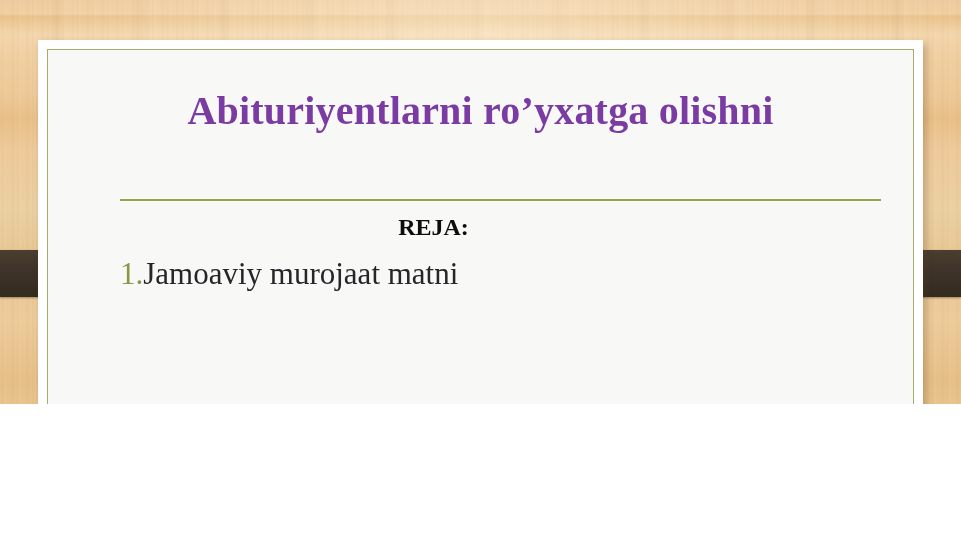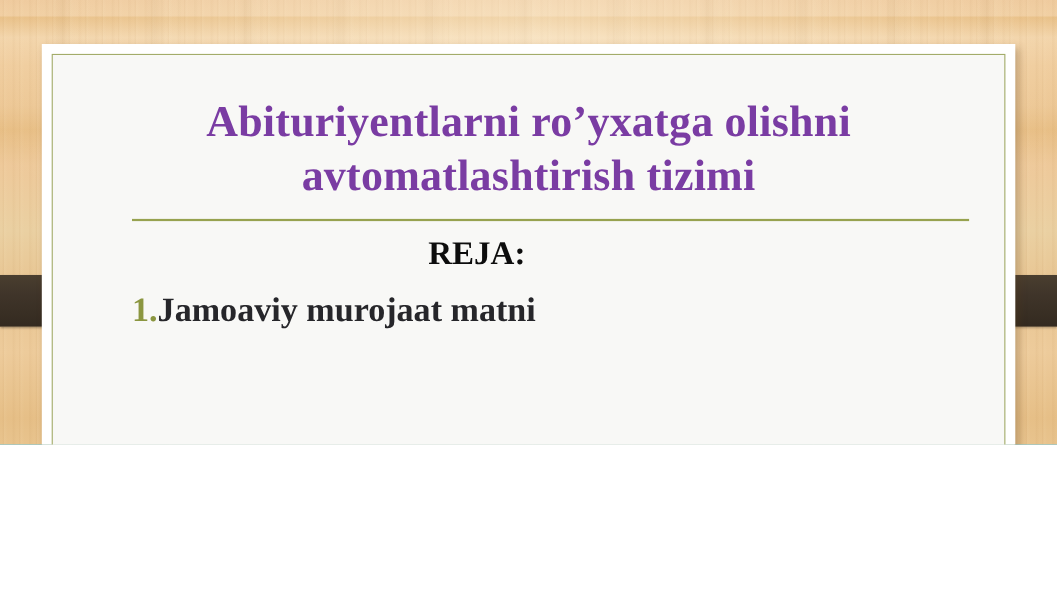--- a/index.html
+++ b/index.html
@@ -148,38 +148,37 @@
     position: absolute;
     left: 72px;
     right: 36px;
     top: 162px;
   }
   #reja {
     margin: 0 0 4px 0;
     text-align: center;
     font-family: "Liberation Serif", "DejaVu Serif", serif;
     font-weight: bold;
-    font-size: 30px;
+    font-size: 24px;
     line-height: 1.25;
     color: #0d0d0d;
     padding-right: 130px;
   }
   ol#plan-list {
     list-style: none;
     margin: 0;
     padding: 0;
   }
   ol#plan-list li {
     display: block;
     font-family: "Liberation Serif", "DejaVu Serif", serif;
     font-size: 31px;
     line-height: 1.78;
     color: #26262a;
     white-space: nowrap;
-    font-weight: bold;
   }
   ol#plan-list li .num {
     color: #8b9640;
     font-size: 31px;
   }
   ol#plan-list li .txt {
     color: #26262a;
   }
 </style>
 </head>
@@ -192,21 +191,21 @@
   <div class="wood-planks"></div>
   <div class="wood-light"></div>
 
   <div class="side-bar left"></div>
   <div class="side-bar right"></div>
 
   <div id="card">
     <div id="card-inner">
 
       <div id="title-block">
-        <h1 id="title"><span>Abituriyentlarni ro’yxatga olishni</span><br><span>avtomatlashtirish tizimi</span></h1>
+        <h1 id="title"><span>Abituriyentlarni ro’yxatga olishni</span><br></h1>
       </div>
 
       <div id="title-rule"></div>
 
       <div id="body-block">
 
         <div id="reja">REJA:</div>
 
         <ol id="plan-list">
           <li><span class="num">1.</span><span class="txt">Jamoaviy murojaat matni</span></li>

